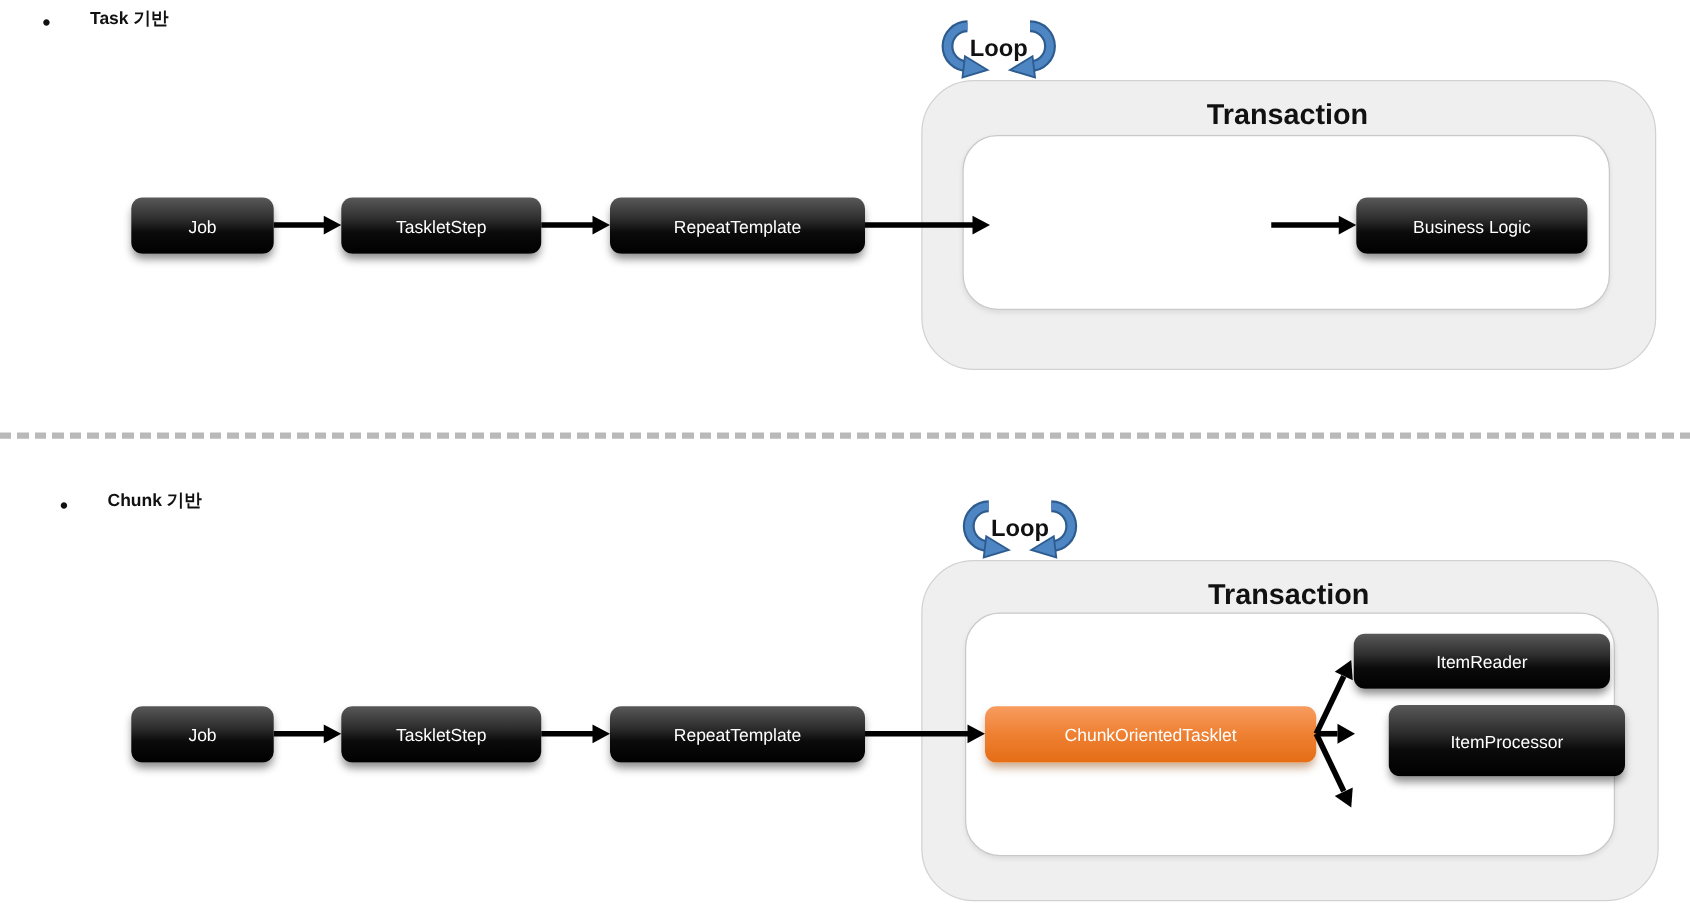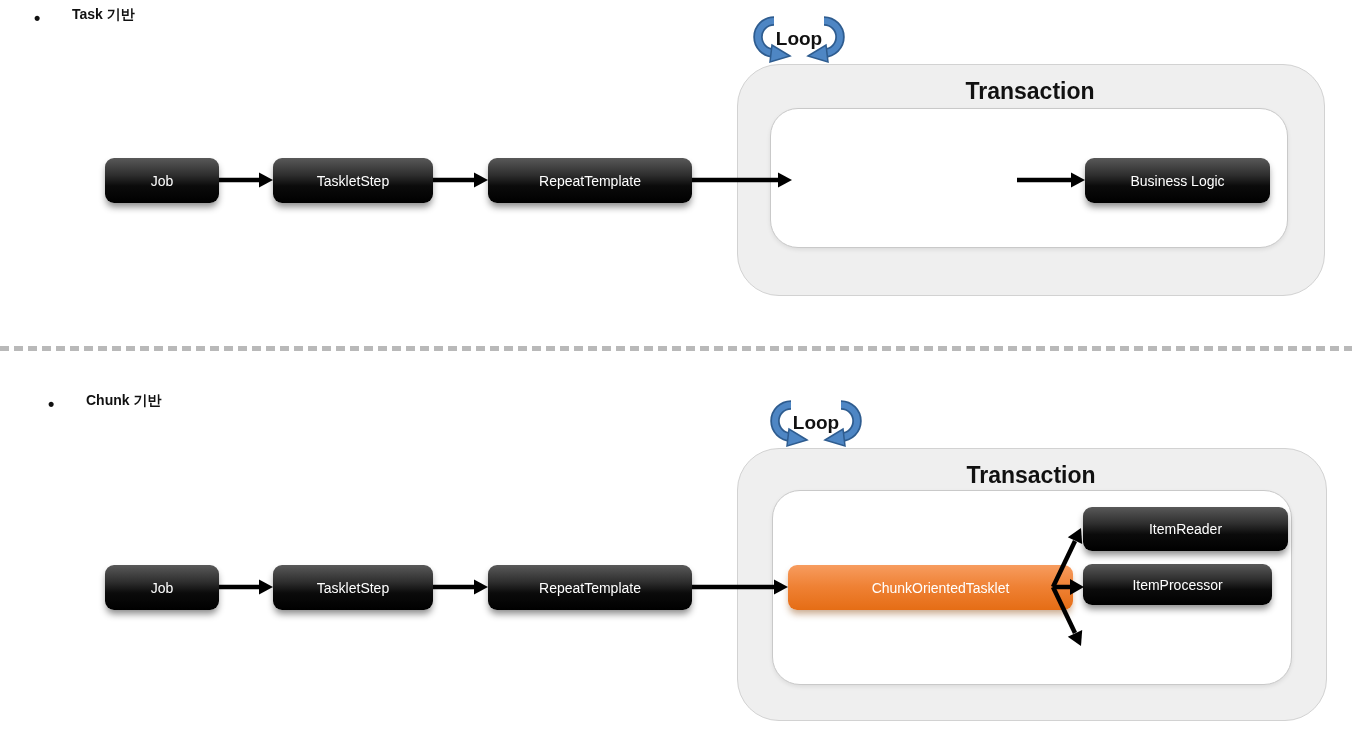--- a/index.html
+++ b/index.html
@@ -81,23 +81,23 @@
     <text x="58" y="33" text-anchor="middle">Loop</text>
   </svg>
 
   <div class="container-gray" style="left:737px;top:448px;width:588px;height:271px;"></div>
   <div class="transaction-label" style="left:737px;top:462px;width:588px;">Transaction</div>
   <div class="container-white" style="left:772px;top:490px;width:518px;height:193px;"></div>
 
   <div class="node" style="left:105px;top:565px;width:114px;">Job</div>
   <div class="node" style="left:273px;top:565px;width:160px;">TaskletStep</div>
   <div class="node" style="left:488px;top:565px;width:204px;">RepeatTemplate</div>
-  <div class="node orange" style="left:788px;top:565px;width:265px;padding-left:20px;">ChunkOrientedTasklet</div>
+  <div class="node orange" style="left:788px;top:565px;width:265px;">ChunkOrientedTasklet</div>
   <div class="node" style="left:1083px;top:507px;width:205px;height:44px;">ItemReader</div>
-  <div class="node" style="left:1083px;top:564px;width:189px;height:41px;">ItemProcessor</div>
+  <div class="node" style="left:1111px;top:564px;width:189px;height:57px;">ItemProcessor</div>
 
   <svg style="left:219px;top:577px;" width="54" height="20">
     <line x1="0" y1="10" x2="41" y2="10" stroke="#000" stroke-width="4.5"></line>
       <polygon points="54,10 40,2.5 40,17.5" fill="#000"></polygon>
   </svg>
   <svg style="left:433px;top:577px;" width="55" height="20">
     <line x1="0" y1="10" x2="42" y2="10" stroke="#000" stroke-width="4.5"></line>
       <polygon points="55,10 41,2.5 41,17.5" fill="#000"></polygon>
   </svg>
   <svg style="left:692px;top:577px;" width="96" height="20">

